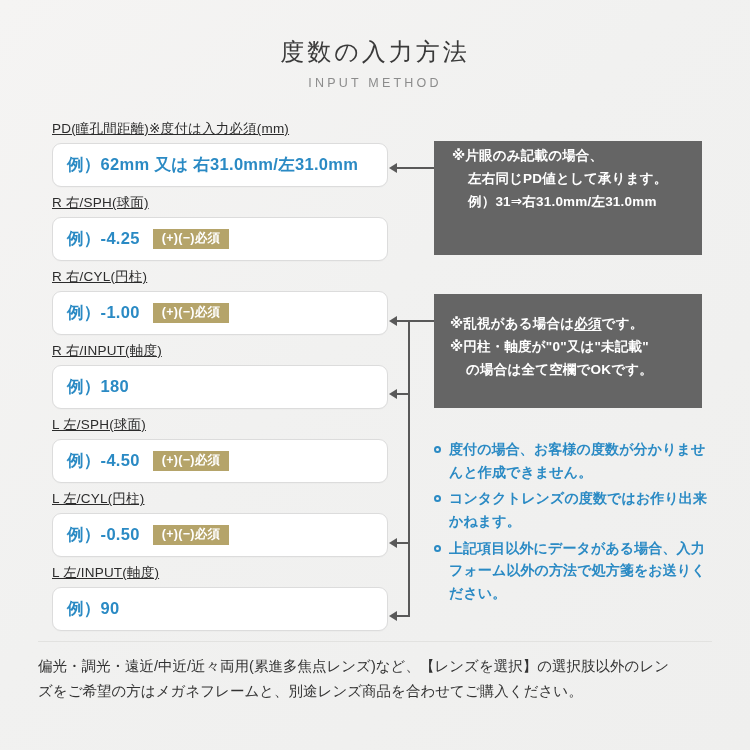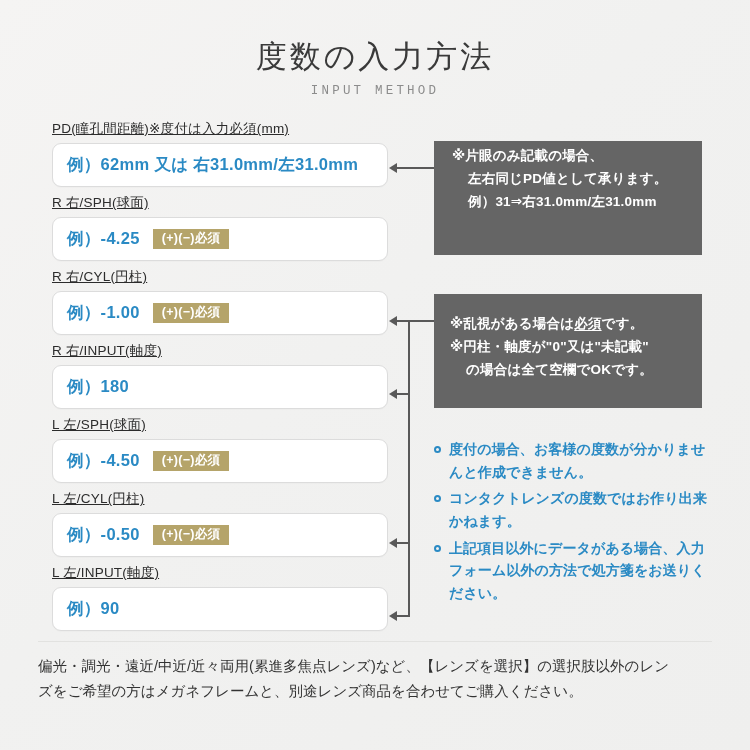--- a/index.html
+++ b/index.html
@@ -25,34 +25,33 @@
 
   
   .header {
     position: absolute;
     top: 38px;
     left: 0;
     width: 750px;
     text-align: center;
   }
   .title-ja {
-    font-size: 31px;
+    font-size: 24px;
     font-weight: 400;
     letter-spacing: 3px;
     color: #3a3a3a;
     line-height: 1.2;
     text-align: center;
   }
   .title-en {
     margin-top: 9px;
     font-size: 12.5px;
     letter-spacing: 3.2px;
     color: #8c8c8c;
     font-weight: 400;
-    font-family: Liberation Mono, monospace;
   }
 
   
   .form-col {
     position: absolute;
     left: 52px;
     top: 120px;
     width: 336px;
   }
   .field-group { margin-bottom: 7px; }

